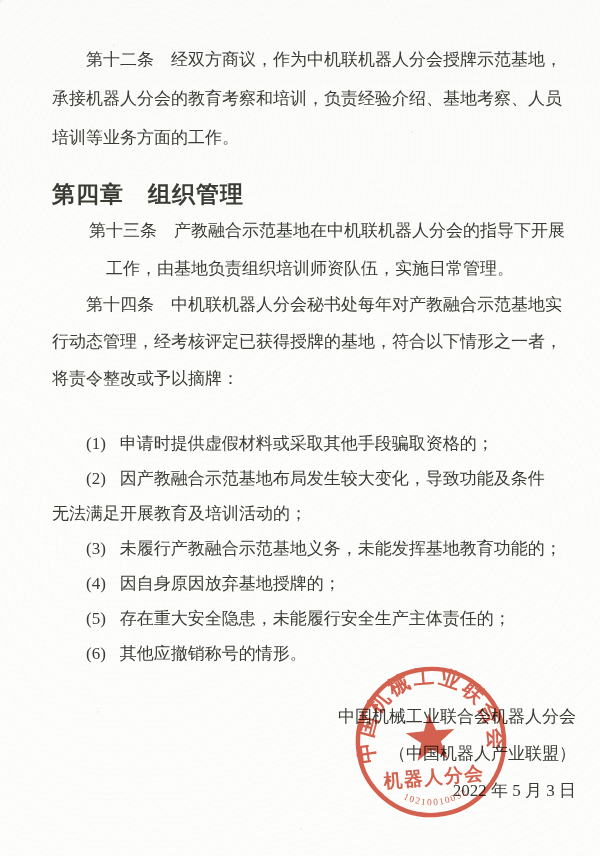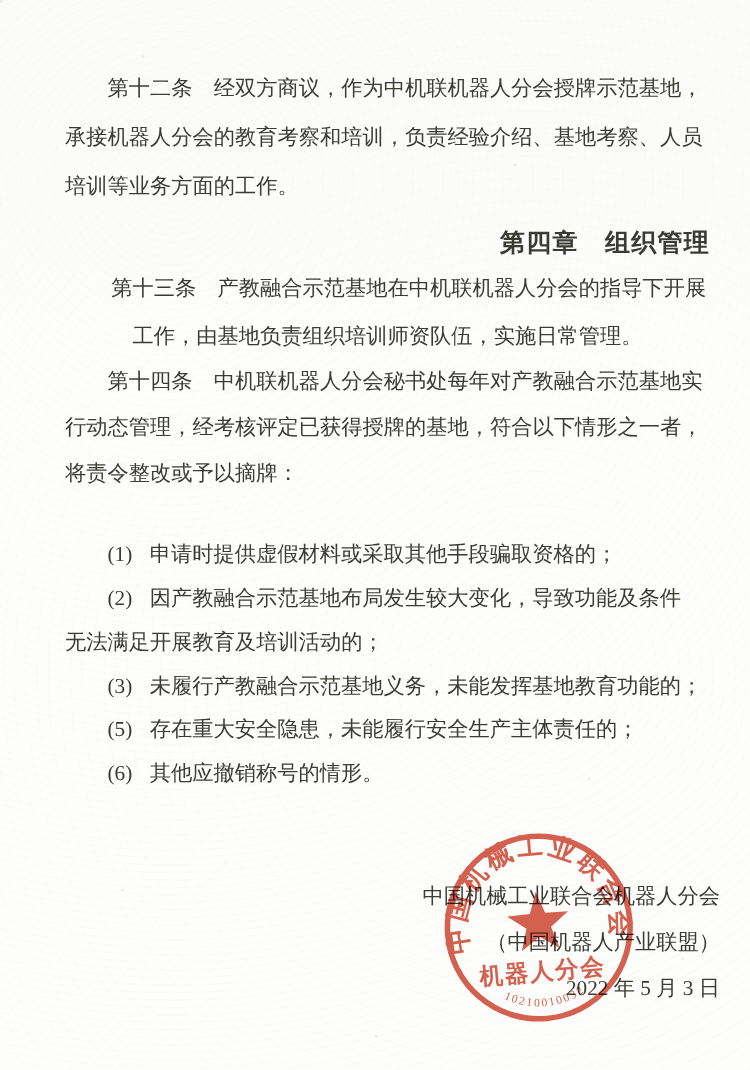--- a/index.html
+++ b/index.html
@@ -13,24 +13,24 @@
     background:var(--paper,#fdfdfb);
     background-image:
       repeating-radial-gradient(circle at 23% 17%, rgba(90,90,80,0.012) 0 1px, transparent 1px 6px),
       repeating-radial-gradient(circle at 71% 63%, rgba(90,90,80,0.012) 0 1px, transparent 1px 9px),
       linear-gradient(180deg, rgba(0,0,0,0.008), rgba(0,0,0,0) 40%);
     color:var(--ink,#3b3b36);
   }
   .block{position:absolute;left:52px;width:516px;font-size:17px;}
   .tline{white-space:nowrap;letter-spacing:0px;}
   .indent{padding-left:34px;}
-  #a12{top:51px;} #a12 .tline{line-height:39px;height:39px;}
+  #a12{top:40px;} #a12 .tline{line-height:39px;height:39px;}
   .chapter{
     position:absolute;top:176px;left:52px;width:516px;margin:0;
-    font-size:20px;font-weight:bold;text-align:right;
+    font-size:23px;font-weight:bold;text-align:left;
     letter-spacing:1px;line-height:38px;height:38px;
   }
   #a13{top:212px;text-align:center;} #a13 .tline{line-height:38px;height:38px;}
   #a14{top:286px;} #a14 .tline{line-height:37px;height:37px;}
   #clauses{top:412px;margin-top:14px;} #clauses .tline{line-height:35px;height:35px;}
   .cnum{display:inline-block;margin-right:14px;}
   .signature{
     position:absolute;left:284px;top:698px;width:292px;
     font-size:17px;text-align:right;
   }
@@ -82,20 +82,23 @@
       <span class="cnum">(1)</span><span>申请时提供虚假材料或采取其他手段骗取资格的；</span>
     </div>
     <div class="tline indent">
       <span class="cnum">(2)</span><span>因产教融合示范基地布局发生较大变化，导致功能及条件</span>
     </div>
     <div class="tline">无法满足开展教育及培训活动的；</div>
     <div class="tline indent">
       <span class="cnum">(3)</span><span>未履行产教融合示范基地义务，未能发挥基地教育功能的；</span>
     </div>
     <div class="tline indent">
+      <span class="cnum">(4)</span><span>因自身原因放弃基地授牌的；</span>
+    </div>
+    <div class="tline indent">
       <span class="cnum">(5)</span><span>存在重大安全隐患，未能履行安全生产主体责任的；</span>
     </div>
     <div class="tline indent">
       <span class="cnum">(6)</span><span>其他应撤销称号的情形。</span>
     </div>
   </div>
 
   <div class="signature">
     <div class="sig-line">中国机械工业联合会机器人分会</div>
     <div class="sig-line">（中国机器人产业联盟）</div>

